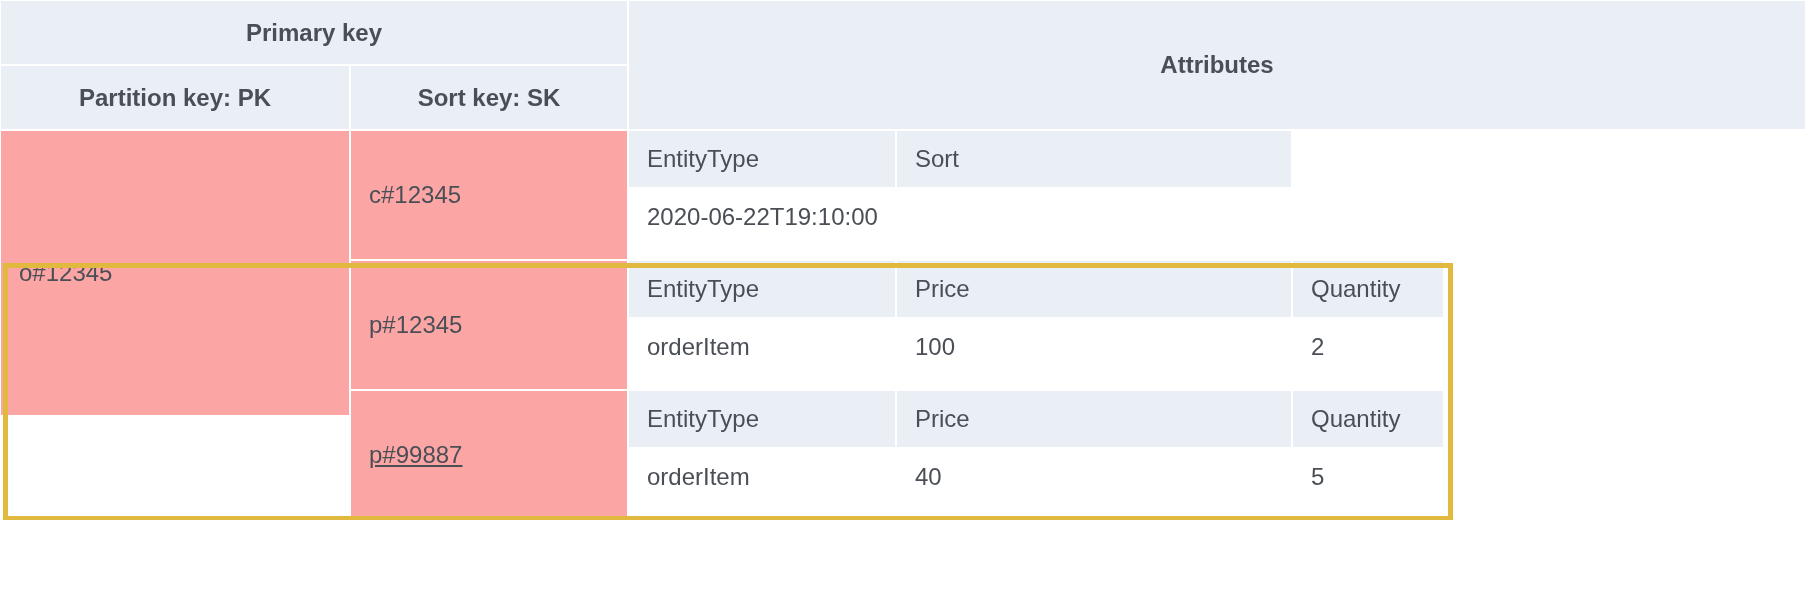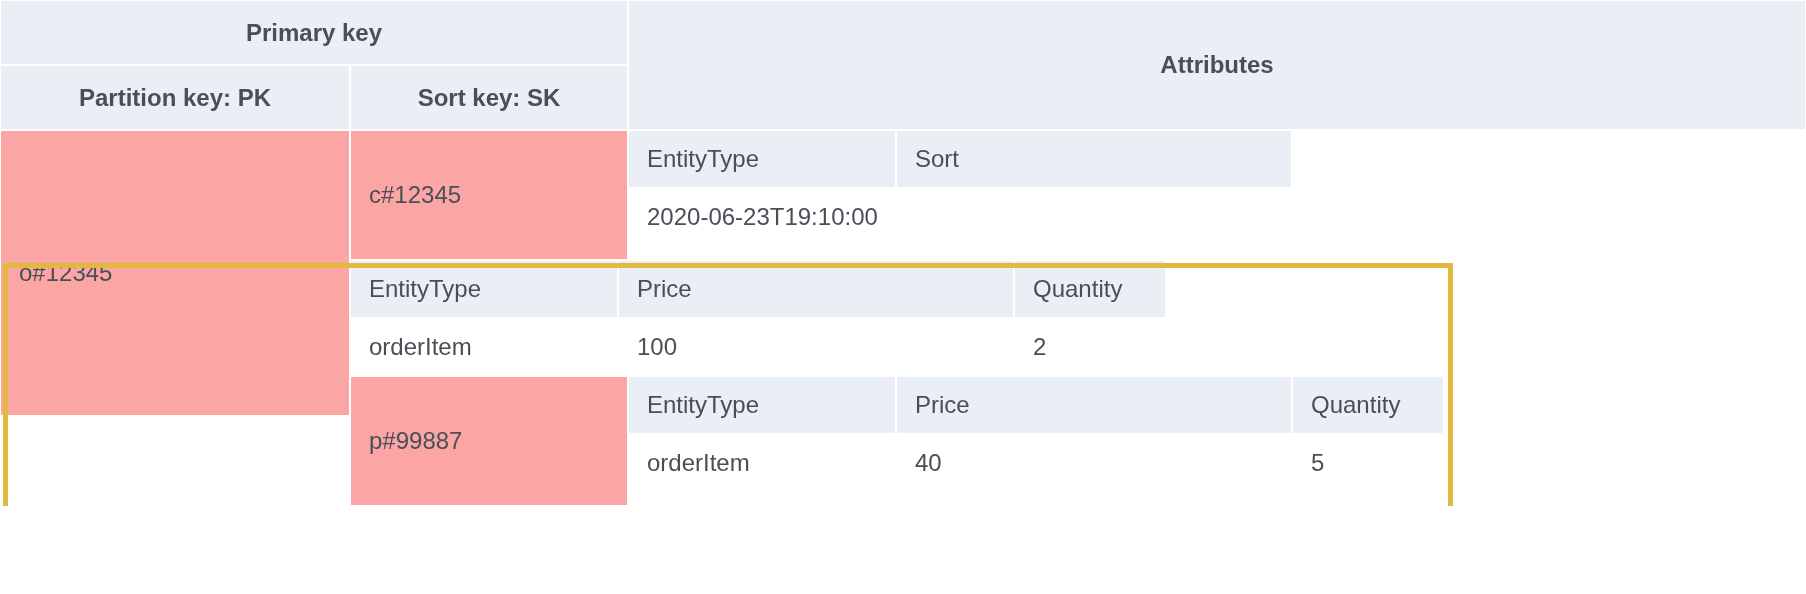--- a/index.html
+++ b/index.html
@@ -106,29 +106,32 @@
                 <span>EntityType</span>
               </div>
             <div class="cell col-a2">
                 <span>Sort</span>
               </div>
             <div class="cell col-a3 col-pad"></div>
             <div class="cell col-pad"></div>
           </div>
           <div class="row val-row">
             <div class="cell col-a2">
-                <span>2020-06-23T19:10:00</span>
+                <span>2020-06-22T19:10:00</span>
               </div>
             <div class="cell col-a3 col-pad"></div>
             <div class="cell col-pad"></div>
           </div>
         </div>
       </div>
 
       <div style="display:flex;">
+        <div class="cell pk-span col-sk" style="height:130px;">
+          <span>p#12345</span>
+        </div>
         <div style="display:flex;flex-direction:column;">
           <div class="row label-row">
             <div class="cell col-a1">
                 <span>EntityType</span>
               </div>
             <div class="cell col-a2">
                 <span>Price</span>
               </div>
             <div class="cell col-a3">
                 <span>Quantity</span>
@@ -144,21 +147,21 @@
               </div>
             <div class="cell col-a3">
                 <span>2</span>
               </div>
             <div class="cell col-pad"></div>
           </div>
         </div>
       </div>
 
       <div style="display:flex;">
-        <div class="cell pk-span col-sk" style="height:130px;">
+        <div class="cell pk-span col-sk" style="height:130px;text-decoration:underline;">
           <span>p#99887</span>
         </div>
         <div style="display:flex;flex-direction:column;">
           <div class="row label-row">
             <div class="cell col-a1">
                 <span>EntityType</span>
               </div>
             <div class="cell col-a2">
                 <span>Price</span>
               </div>

